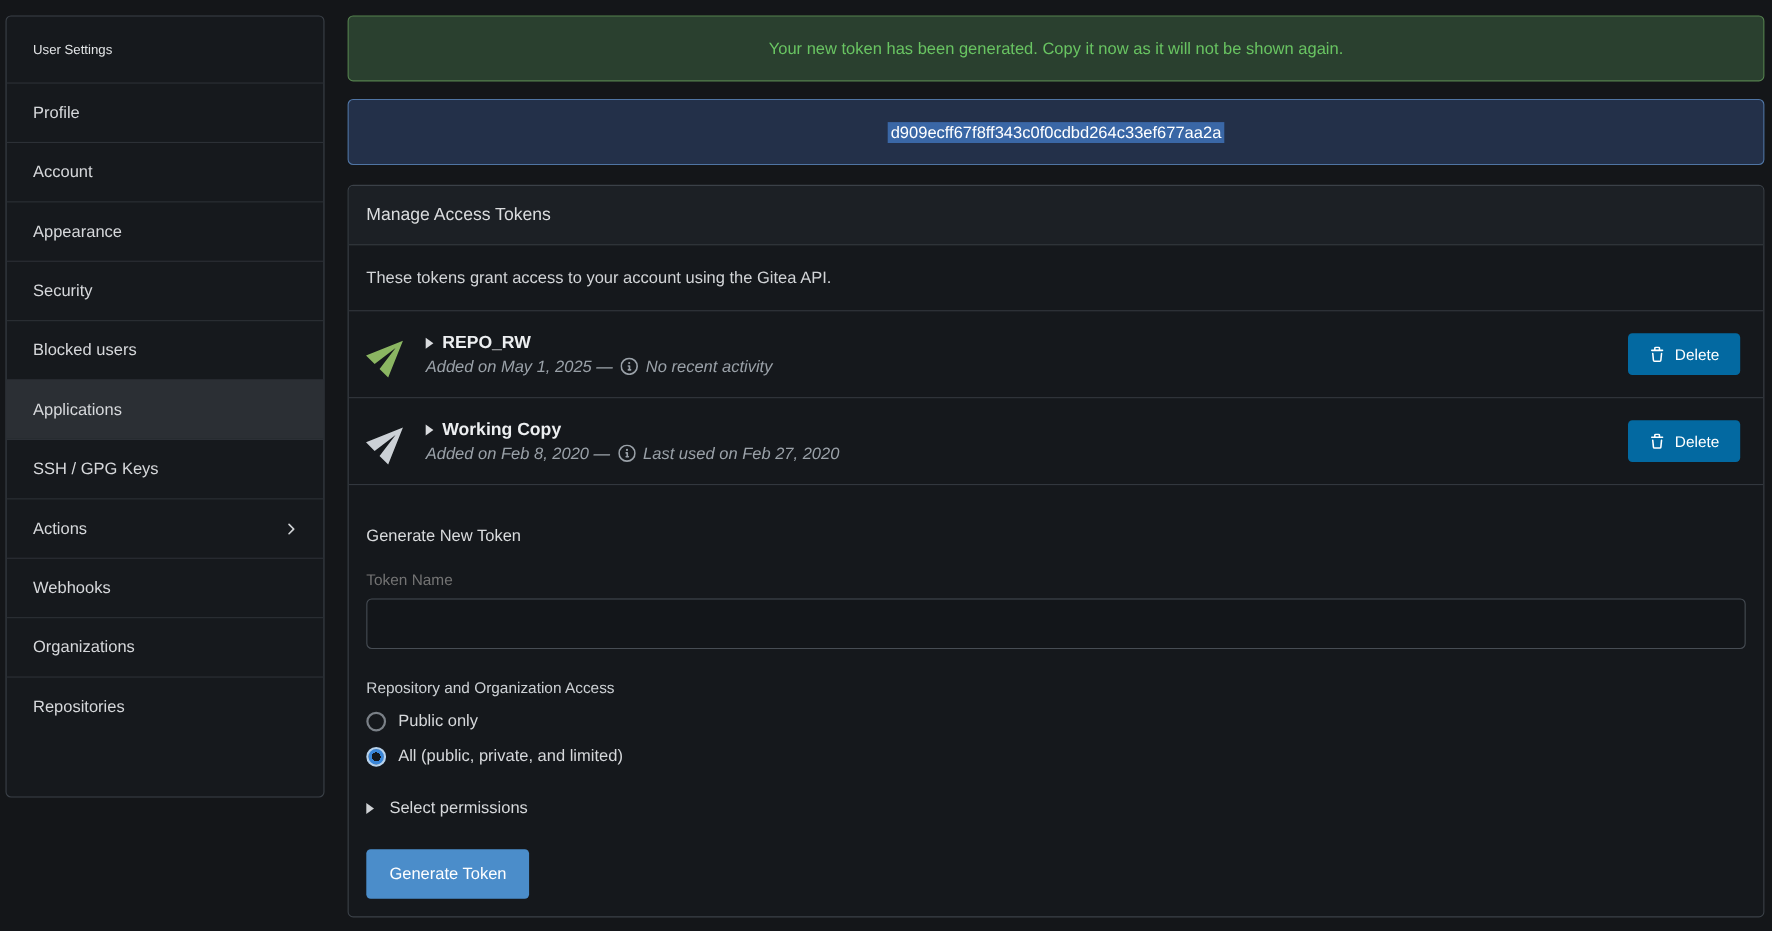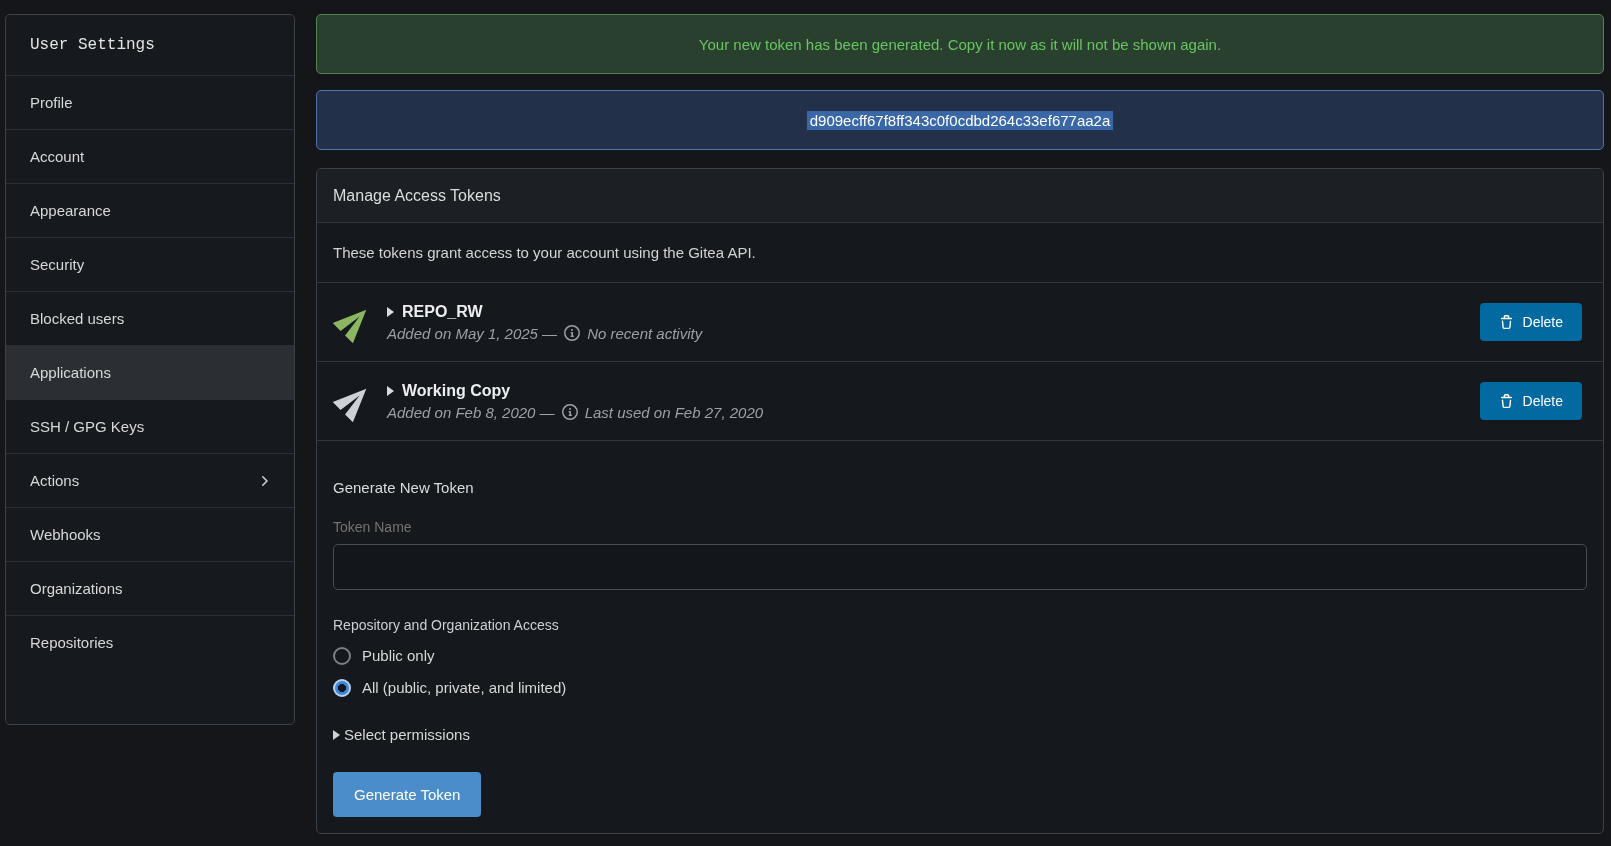--- a/index.html
+++ b/index.html
@@ -29,23 +29,22 @@
     justify-content:space-between;
     padding:0 22px 0 24px;
     font-size:15px;
     color:#d6d8db;
     border-top:1px solid #2c3036;
     cursor:pointer;
   }
   .side-title {
     height:60px;
     border-top:none;
-    font-size:16px;
+    font-size:12px;
     color:#e2e4e6;
-    font-family:Liberation Mono, monospace;
   }
   .side-item.active { background:#2b2f34; }
   .chev-icon { width:16px; height:16px; color:#cfd2d5; }
   
   .main { width:1288px; }
   .flash {
     height:60px;
     border:1px solid #55814f;
     background:#2a402f;
     border-radius:5px;
@@ -166,21 +165,21 @@
   .radio {
     width:18px; height:18px; border-radius:50%;
     border:2px solid #7a8087; background:transparent; flex:none;
   }
   .radio.on {
     border:2px solid #b7d2ec;
     background:radial-gradient(circle, #14181d 0 4px, #3a86d8 4px);
   }
   .collapse-row {
     margin-top:29px;
-    display:flex; align-items:center; gap:4px;
+    display:flex; align-items:center; gap:14px;
     font-size:15px; color:#d6d8db;
     cursor:pointer; width:fit-content;
   }
   .collapse-row .tri { border-left-color:#cfd2d5; }
   .generate-btn {
     margin-top:29px;
     background:#4b8dca;
     color:#ffffff;
     border:none;
     border-radius:4px;

